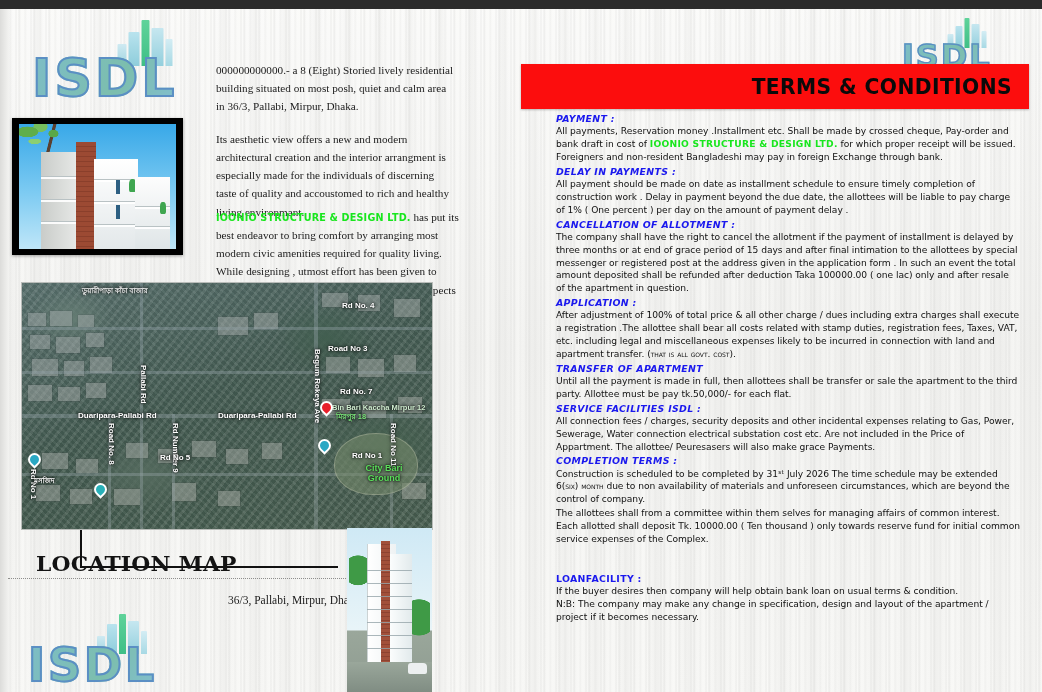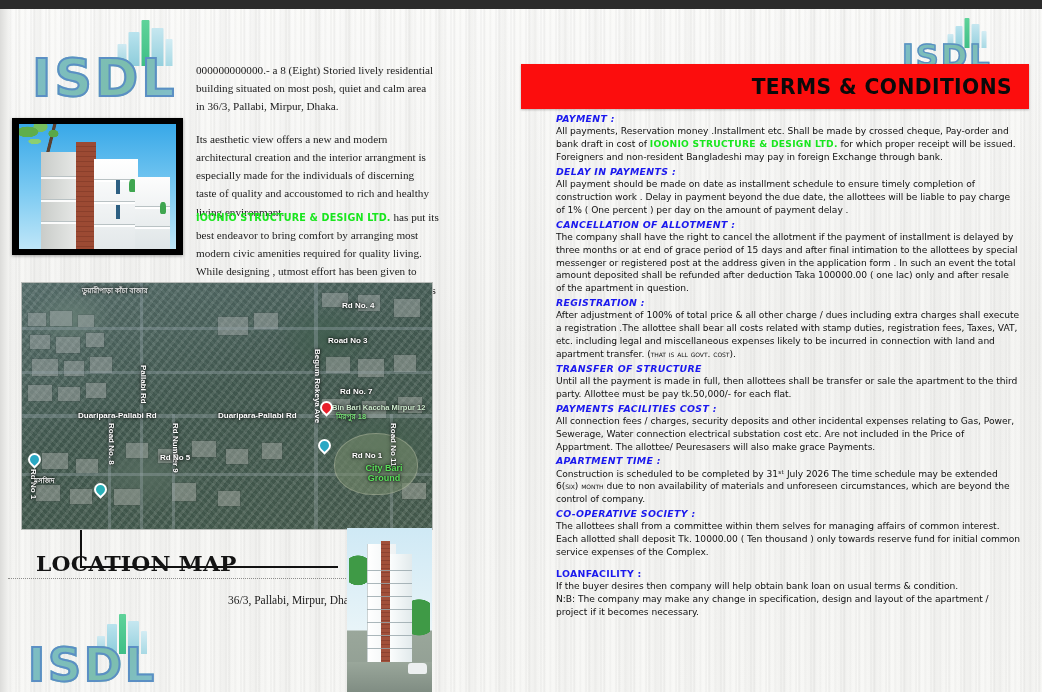--- a/index.html
+++ b/index.html
@@ -149,20 +149,21 @@
       radial-gradient(ellipse at 26% 52%, #8ccf72 0 8%, transparent 9%),
       linear-gradient(104deg, transparent 46%, #5a4030 47%, #5a4030 50%, transparent 51%);
   }
 
   .body-text {
     position: absolute;
     font-family: "Liberation Serif", serif;
     font-size: 11.2px;
     line-height: 1.62;
     color: #1b1b1b;
+    margin-left: 20px;
   }
   #intro-text { left: 196px; top: 61px; width: 240px; }
   #aesthetic-text { left: 196px; top: 130px; width: 246px; }
   #endeavor-text { left: 196px; top: 208px; width: 246px; }
   .brand-inline {
     color: #18e61d;
     font-family: "DejaVu Sans", sans-serif;
     font-weight: bold;
     font-size: 9.6px;
     letter-spacing: 0.02em;
@@ -357,21 +358,21 @@
     letter-spacing: -0.005em;
   }
   .term-text .brand-green {
     color: #18e61d;
     font-weight: bold;
     letter-spacing: 0.03em;
   }
   .term-text .sc {
     font-variant: small-caps;
   }
-  .gap-before { margin-top: 8px; }
+  .gap-before { margin-top: 26px; }
 </style>
 </head>
 <body>
 
 <div id="page">
 
   <div class="top-strip"></div>
   <div class="left-edge-strip"></div>
 
   <div class="logo" id="logo-top-left">
@@ -468,21 +469,21 @@
     <div class="road" style="left:292px;top:0;width:4px;height:248px"></div>
     <div class="road" style="left:86px;top:131px;width:3px;height:117px"></div>
     <div class="road" style="left:150px;top:131px;width:3px;height:117px"></div>
     <div class="road" style="left:368px;top:131px;width:3px;height:117px"></div>
 
     <div class="map-tint"></div>
 
     <div style="position:absolute;left:312px;top:150px;width:84px;height:62px;background:rgba(120,140,110,0.55);border-radius:50% 50% 46% 46%;border:1px solid rgba(220,220,200,0.3)"></div>
 
     <div class="map-label" style="left:320px;top:18px">Rd No. 4</div>
-    <div class="map-label" style="left:306px;top:53px">Road No 3</div>
+    <div class="map-label" style="left:306px;top:61px">Road No 3</div>
     <div class="map-label" style="left:318px;top:104px">Rd No. 7</div>
     <div class="map-label" style="left:330px;top:168px">Rd No 1</div>
     <div class="map-label vert" style="left:126px;top:82px">Pallabi Rd</div>
     <div class="map-label" style="left:56px;top:128px">Duaripara-Pallabi Rd</div>
     <div class="map-label" style="left:196px;top:128px">Duaripara-Pallabi Rd</div>
     <div class="map-label vert" style="left:300px;top:66px">Begum Rokeya Ave</div>
     <div class="map-label vert" style="left:94px;top:140px">Road No. 8</div>
     <div class="map-label vert" style="left:158px;top:140px">Rd Number 9</div>
     <div class="map-label vert" style="left:376px;top:140px">Road No 11</div>
     <div class="map-label" style="left:138px;top:170px">Rd No 5</div>
@@ -565,41 +566,40 @@
       <div class="term-head">DELAY IN  PAYMENTS :</div>
       <div class="term-text">All payment should be made on date as installment schedule to ensure timely completion of construction work . Delay in payment beyond the due   date, the allottees will be liable to pay charge of 1% ( One percent ) per day on the amount of payment delay .</div>
     </div>
 
     <div class="term-block">
       <div class="term-head">CANCELLATION OF ALLOTMENT :</div>
       <div class="term-text">The company shall have the right to cancel the allotment if the payment of installment is delayed by three months or at end of grace period of 15 days and after final intimation to the allottees by special messenger or registered post at the address given in the application form . In such an event the total amount deposited shall be refunded after deduction Taka 100000.00 ( one lac) only and after resale of the apartment in question.</div>
     </div>
 
     <div class="term-block">
-      <div class="term-head">REGISTRATION :</div>
+      <div class="term-head">APPLICATION :</div>
       <div class="term-text"><span> After adjustment of 100% of total price &amp; all other charge / dues including extra charges  shall execute a registration .The allottee shall bear all costs related with stamp duties,  registration fees, Taxes, VAT, etc. including legal and miscellaneous expenses likely to be incurred in connection with land and apartment transfer. </span><span class="sc">(that is all govt. cost).</span></div>
     </div>
 
     <div class="term-block">
-      <div class="term-head">TRANSFER OF STRUCTURE</div>
+      <div class="term-head">TRANSFER OF APARTMENT</div>
       <div class="term-text">Until all the payment is made in full, then allottees shall be transfer or sale the apartment to the third party.   Allottee must be  pay tk.50,000/- for each flat.</div>
     </div>
 
     <div class="term-block">
-      <div class="term-head">PAYMENTS FACILITIES COST :</div>
+      <div class="term-head">SERVICE FACILITIES ISDL :</div>
       <div class="term-text">All connection fees / charges, security deposits and other incidental expenses relating to Gas, Power, Sewerage, Water connection electrical substation cost etc. Are not included in the Price of Appartment. The allottee/ Peuresasers will also make grace Payments.</div>
     </div>
 
     <div class="term-block">
-      <div class="term-head">APARTMENT TIME :</div>
+      <div class="term-head">COMPLETION TERMS :</div>
       <div class="term-text"><span>Construction is scheduled to  be completed by  </span><span>31ˢᵗ July 2026</span><span>  The time schedule  may be extended </span><span class="sc">6(six) month</span><span> due to non  availability of materials and unforeseen circumstances, which are beyond the control of company.</span></div>
     </div>
 
     <div class="term-block">
-      <div class="term-head">CO-OPERATIVE SOCIETY :</div>
       <div class="term-text">The allottees shall from a committee within  them selves for managing affairs of common interest. Each allotted  shall  deposit Tk. 10000.00 ( Ten thousand ) only towards reserve fund for initial common service expenses of the Complex.</div>
     </div>
 
     <div class="term-block gap-before">
       <div class="term-head noitalic">LOANFACILITY :</div>
       <div class="term-text">If the buyer desires then company will help obtain bank loan on usual terms &amp; condition.</div>
       <div class="term-text">N:B: The company may make any change in specification, design and layout of the apartment / project if it becomes necessary.</div>
     </div>
 
   </div>

